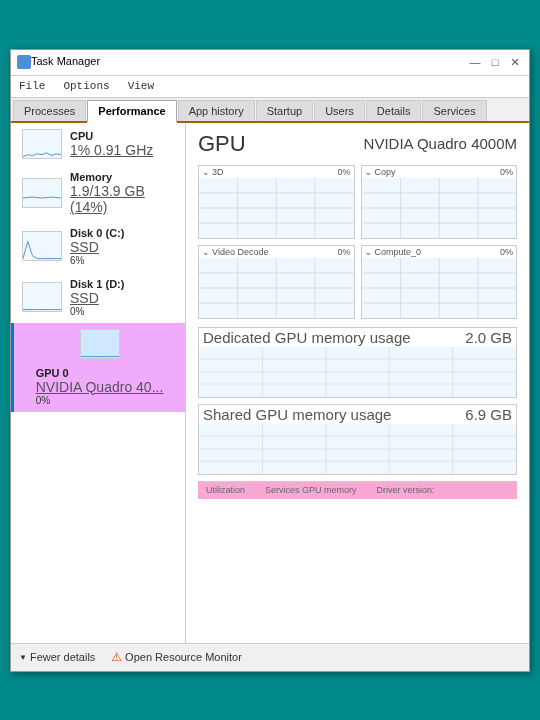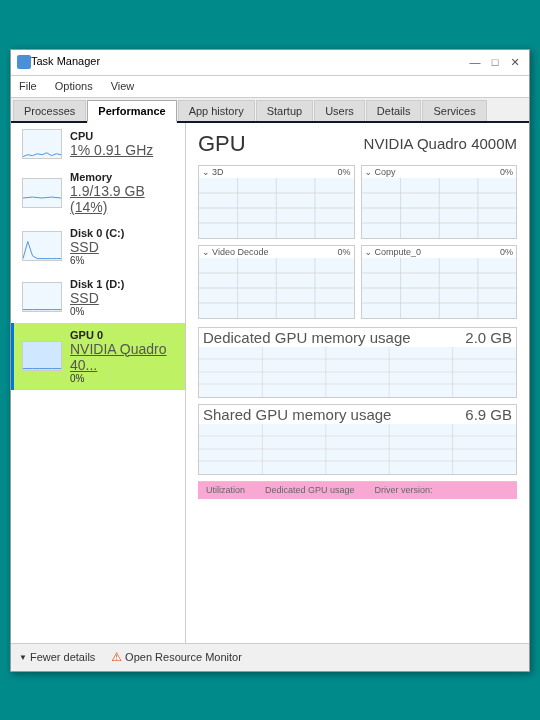--- a/index.html
+++ b/index.html
@@ -62,24 +62,25 @@
       padding: 2px 4px;
       gap: 10px;
       height: 22px;
       align-items: center;
     }
     .menu-item {
       font-size: 11px;
       color: #333;
       cursor: pointer;
       padding: 1px 4px;
+      font-family: Liberation Mono, monospace;
     }
     .tab-bar {
       background: #f0f0f0;
-      border-bottom: 2px solid #0f172a;
+      border-bottom: 2px solid #a16207;
       display: flex;
       align-items: flex-end;
       padding: 0 2px;
       gap: 1px;
     }
     .tab {
       padding: 4px 10px;
       font-size: 11px;
       cursor: pointer;
       border: 1px solid #ccc;
@@ -109,22 +110,23 @@
     }
     .sidebar-item {
       display: flex;
       align-items: center;
       padding: 6px 8px;
       cursor: pointer;
       border-left: 3px solid transparent;
       gap: 8px;
     }
     .sidebar-item.active {
-      background: #bef264;
+      background: #f0abfc;
       border-left-color: #0078d7;
+      flex-direction: column;
     }
     .sidebar-item-mini-graph {
       width: 40px;
       height: 30px;
       border: 1px solid #ccc;
       background: #f0f8ff;
       position: relative;
       overflow: hidden;
       flex-shrink: 0;
     }
@@ -460,21 +462,21 @@
             <line x1="20%" y1="0" x2="20%" y2="50" class="graph-grid-line"></line>
             <line x1="40%" y1="0" x2="40%" y2="50" class="graph-grid-line"></line>
             <line x1="60%" y1="0" x2="60%" y2="50" class="graph-grid-line"></line>
             <line x1="80%" y1="0" x2="80%" y2="50" class="graph-grid-line"></line>
           </svg>
         </div>
       </div>
 
       <div class="status-bar">
         <span>Utilization</span>
-        <span>Dedicated GPU usage</span>
+        <span>Services GPU memory</span>
         <span>Driver version:</span>
       </div>
     </div>
   </div>
 
   <div class="bottom-bar">
     <div class="bottom-link">
       <span class="chevron">▼</span>
       <span>Fewer details</span>
     </div>

